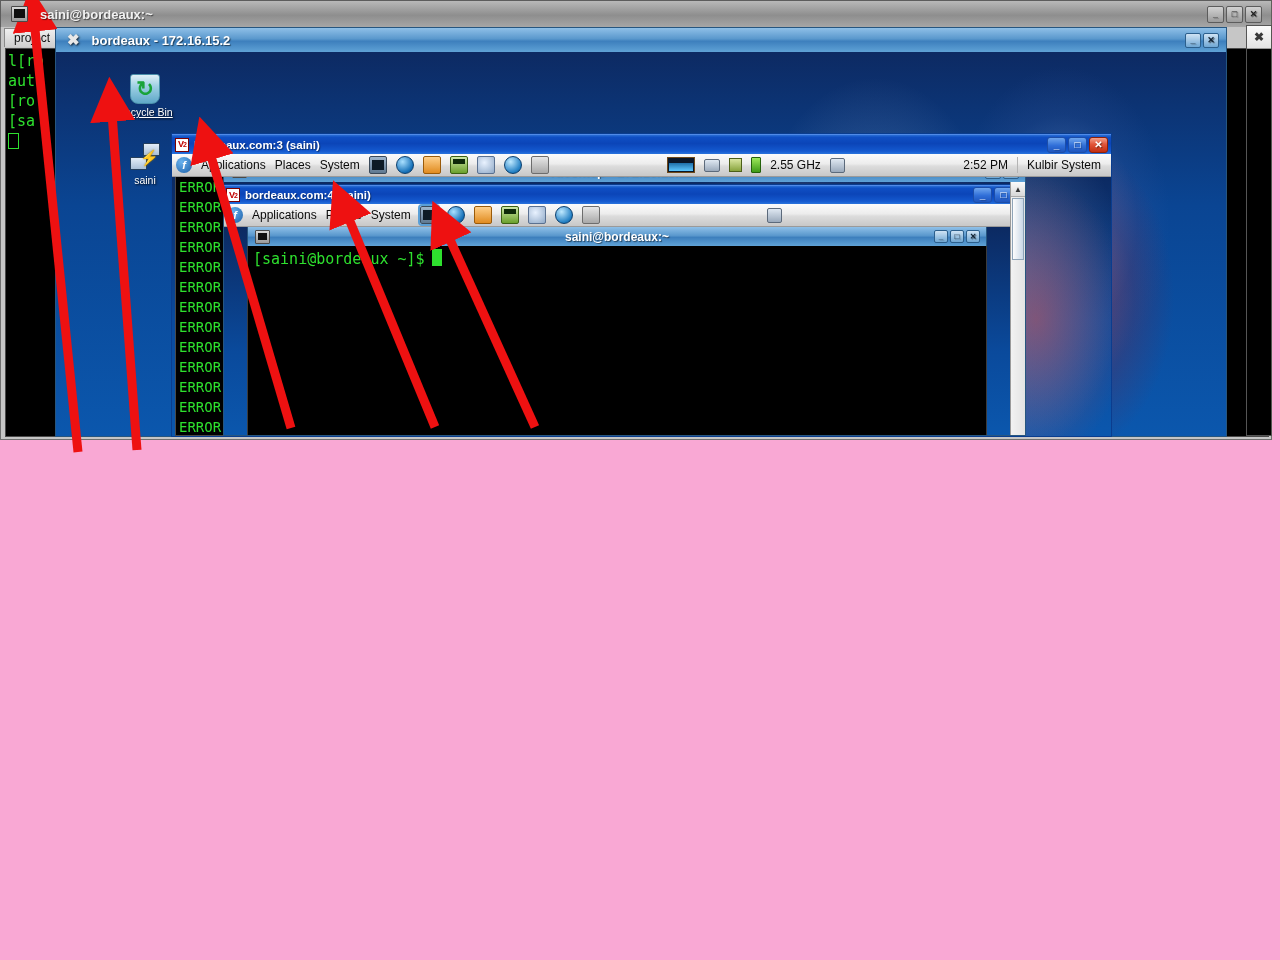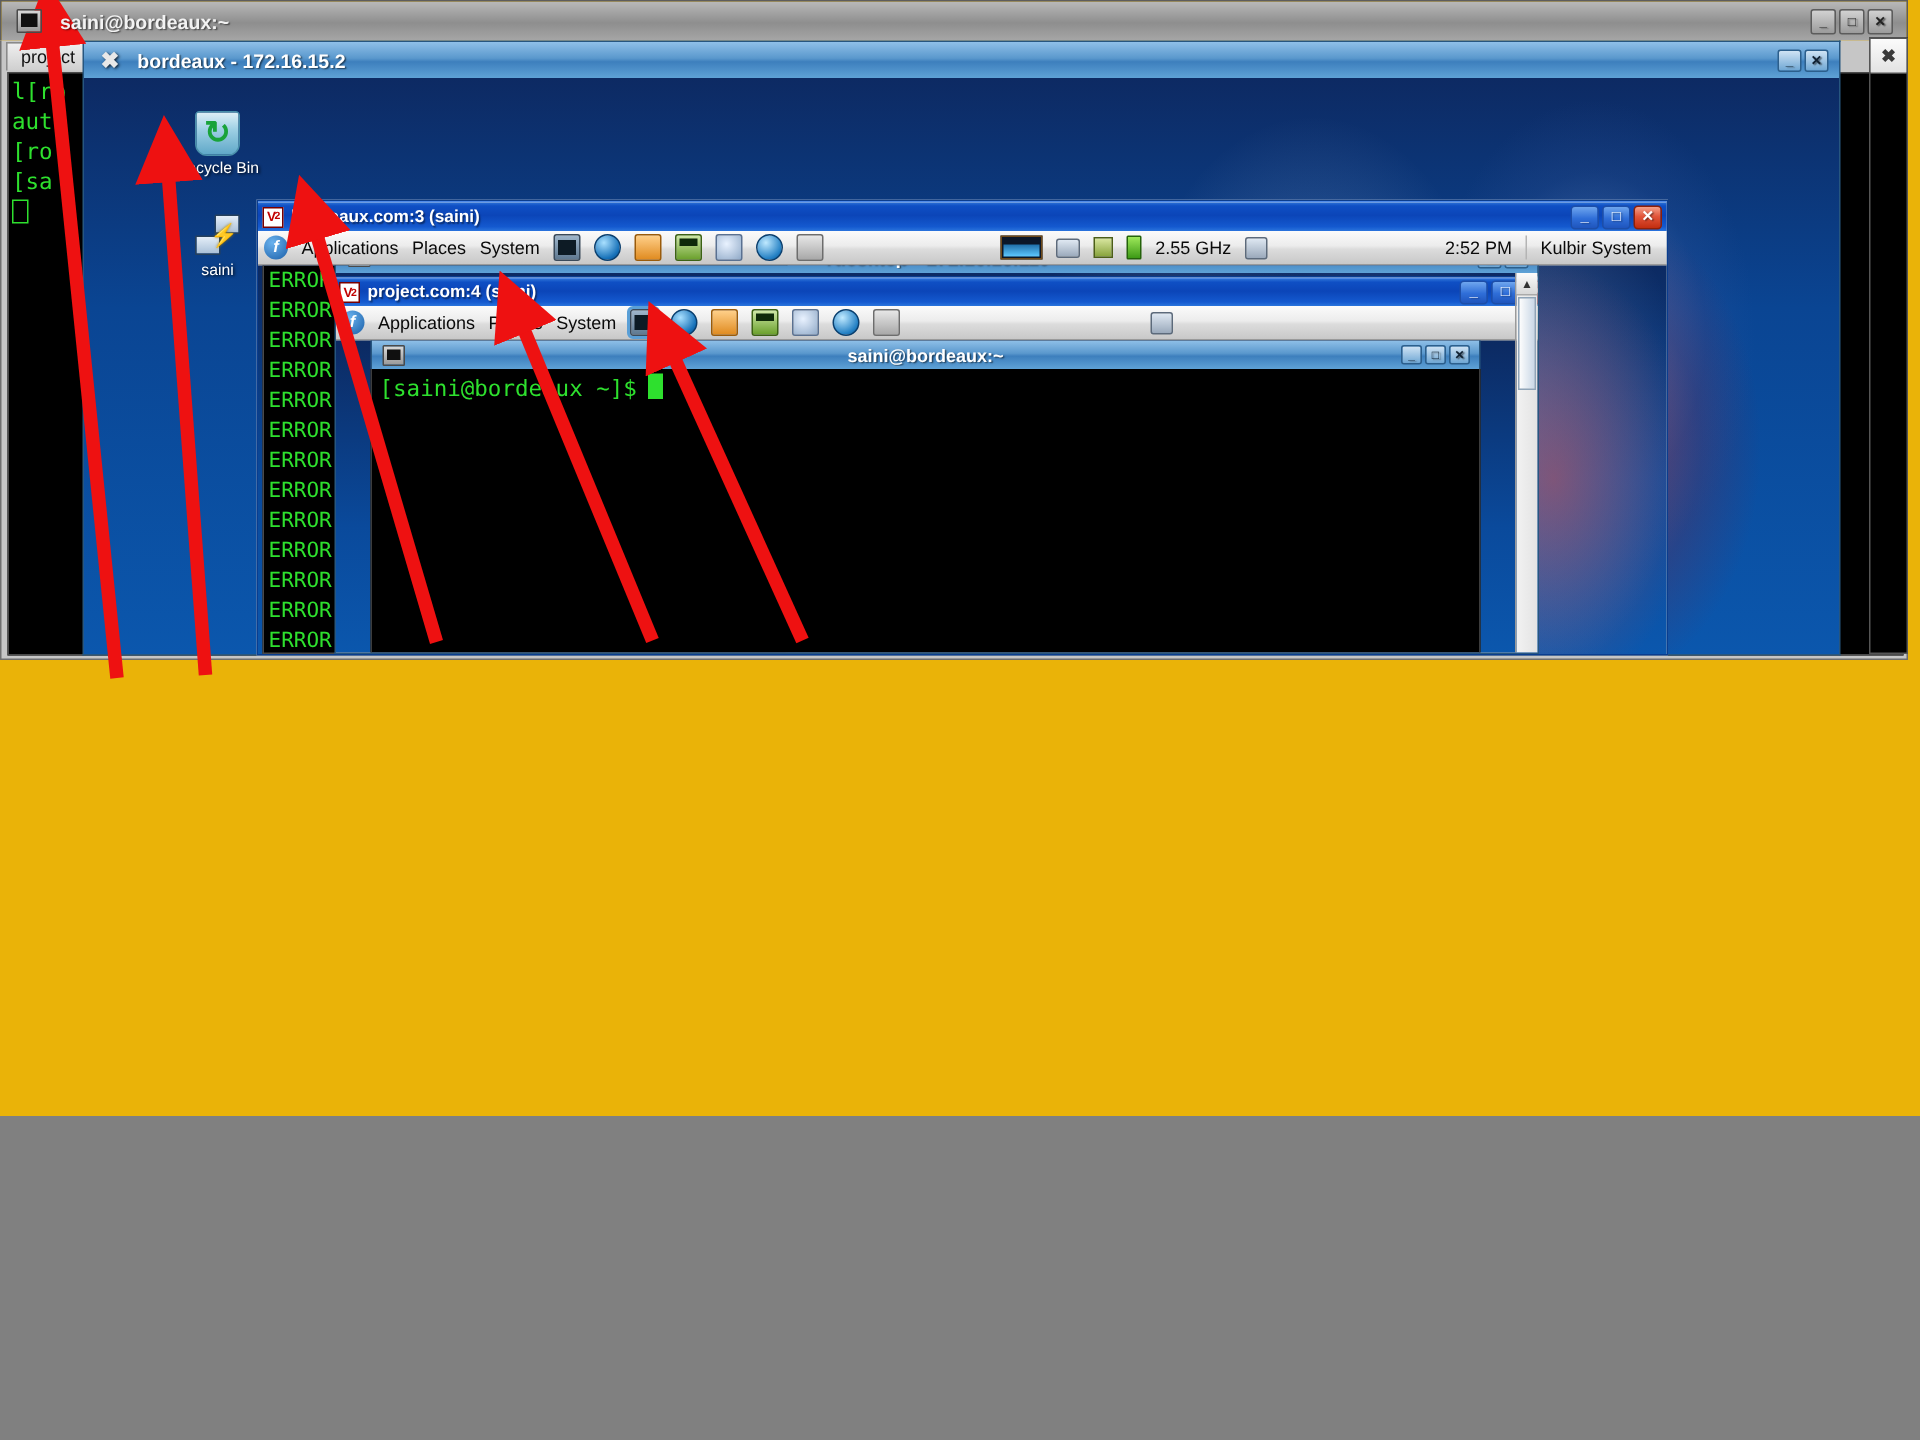--- a/index.html
+++ b/index.html
@@ -3,21 +3,21 @@
 <meta charset="utf-8">
 <style>
   * { box-sizing: border-box; }
   html, body {
     margin: 0; padding: 0;
     width: 1280px; height: 960px;
     background: #808080;
     font-family: "Liberation Sans", sans-serif;
     overflow: hidden;
   }
-  #stage { position: relative; width: 1280px; height: 744px; background: #eab308; }
+  #stage { position: relative; width: 1280px; height: 960px; background: #f9a8d4; }
 
   
   .win { position: absolute; }
 
   
   .tb-gnome {
     height: 21px;
     background: linear-gradient(to bottom, #8fc0e8 0%, #5a98cd 45%, #3d7fbd 55%, #5fa2d6 100%);
     border: 1px solid #27567f;
     border-bottom: none;
@@ -208,21 +208,21 @@
       <span style="z-index:2;margin-left:8px;color:#e8e8e8;font-size:15px;font-weight:bold;text-shadow:1px 1px 2px #123;">✖</span>
       <span style="margin-left:12px;font-size:13px;z-index:2;">bordeaux - 172.16.15.2</span>
       <div class="tb-btns" style="margin-right:4px;">
         <div class="gbtn">_</div>
         <div class="gbtn">✕</div>
       </div>
     </div>
 
     <div class="xp-desk" style="position:absolute;left:0;top:25px;width:1172px;height:385px;border:1px solid #27567f;border-top:none;">
 
-      <div class="dicon" style="left:56px;top:22px;">
+      <div class="dicon" style="left:56px;top:22px;text-decoration:underline;">
         <div class="glyph recycle"></div>
         <span>Recycle Bin</span>
       </div>
       <div class="dicon" style="left:56px;top:90px;">
         <div class="glyph putty">
           <div class="mon1"></div>
             <div class="mon2"></div>
             <div class="bolt">⚡</div>
         </div>
         <span>saini</span>
@@ -298,21 +298,21 @@
                 <div class="gbtn">_</div>
                 <div class="gbtn">✕</div>
               </div>
             </div>
 
             <div class="xp-desk" style="position:absolute;left:0;top:23px;width:803px;height:254px;border:1px solid #27567f;border-top:none;overflow:hidden;">
 
               <div class="win" style="left:-2px;top:2px;width:816px;height:252px;background:#ece9d8;border:1px solid #0a3d8f;">
                 <div class="tb-xp" style="height:19px;">
                   <div class="vnc-logo">V<span style="font-size:7px">2</span></div>
-                  <span>project.com:4 (saini)</span>
+                  <span>bordeaux.com:4 (saini)</span>
                   <div class="xpbtns">
                     <div class="xpbtn">_</div>
                     <div class="xpbtn">□</div>
                     <div class="xpbtn close">✕</div>
                   </div>
                 </div>
 
                 <div class="panel">
                   <div class="fedora-logo">f</div>
                   <span class="menu">Applications</span>

